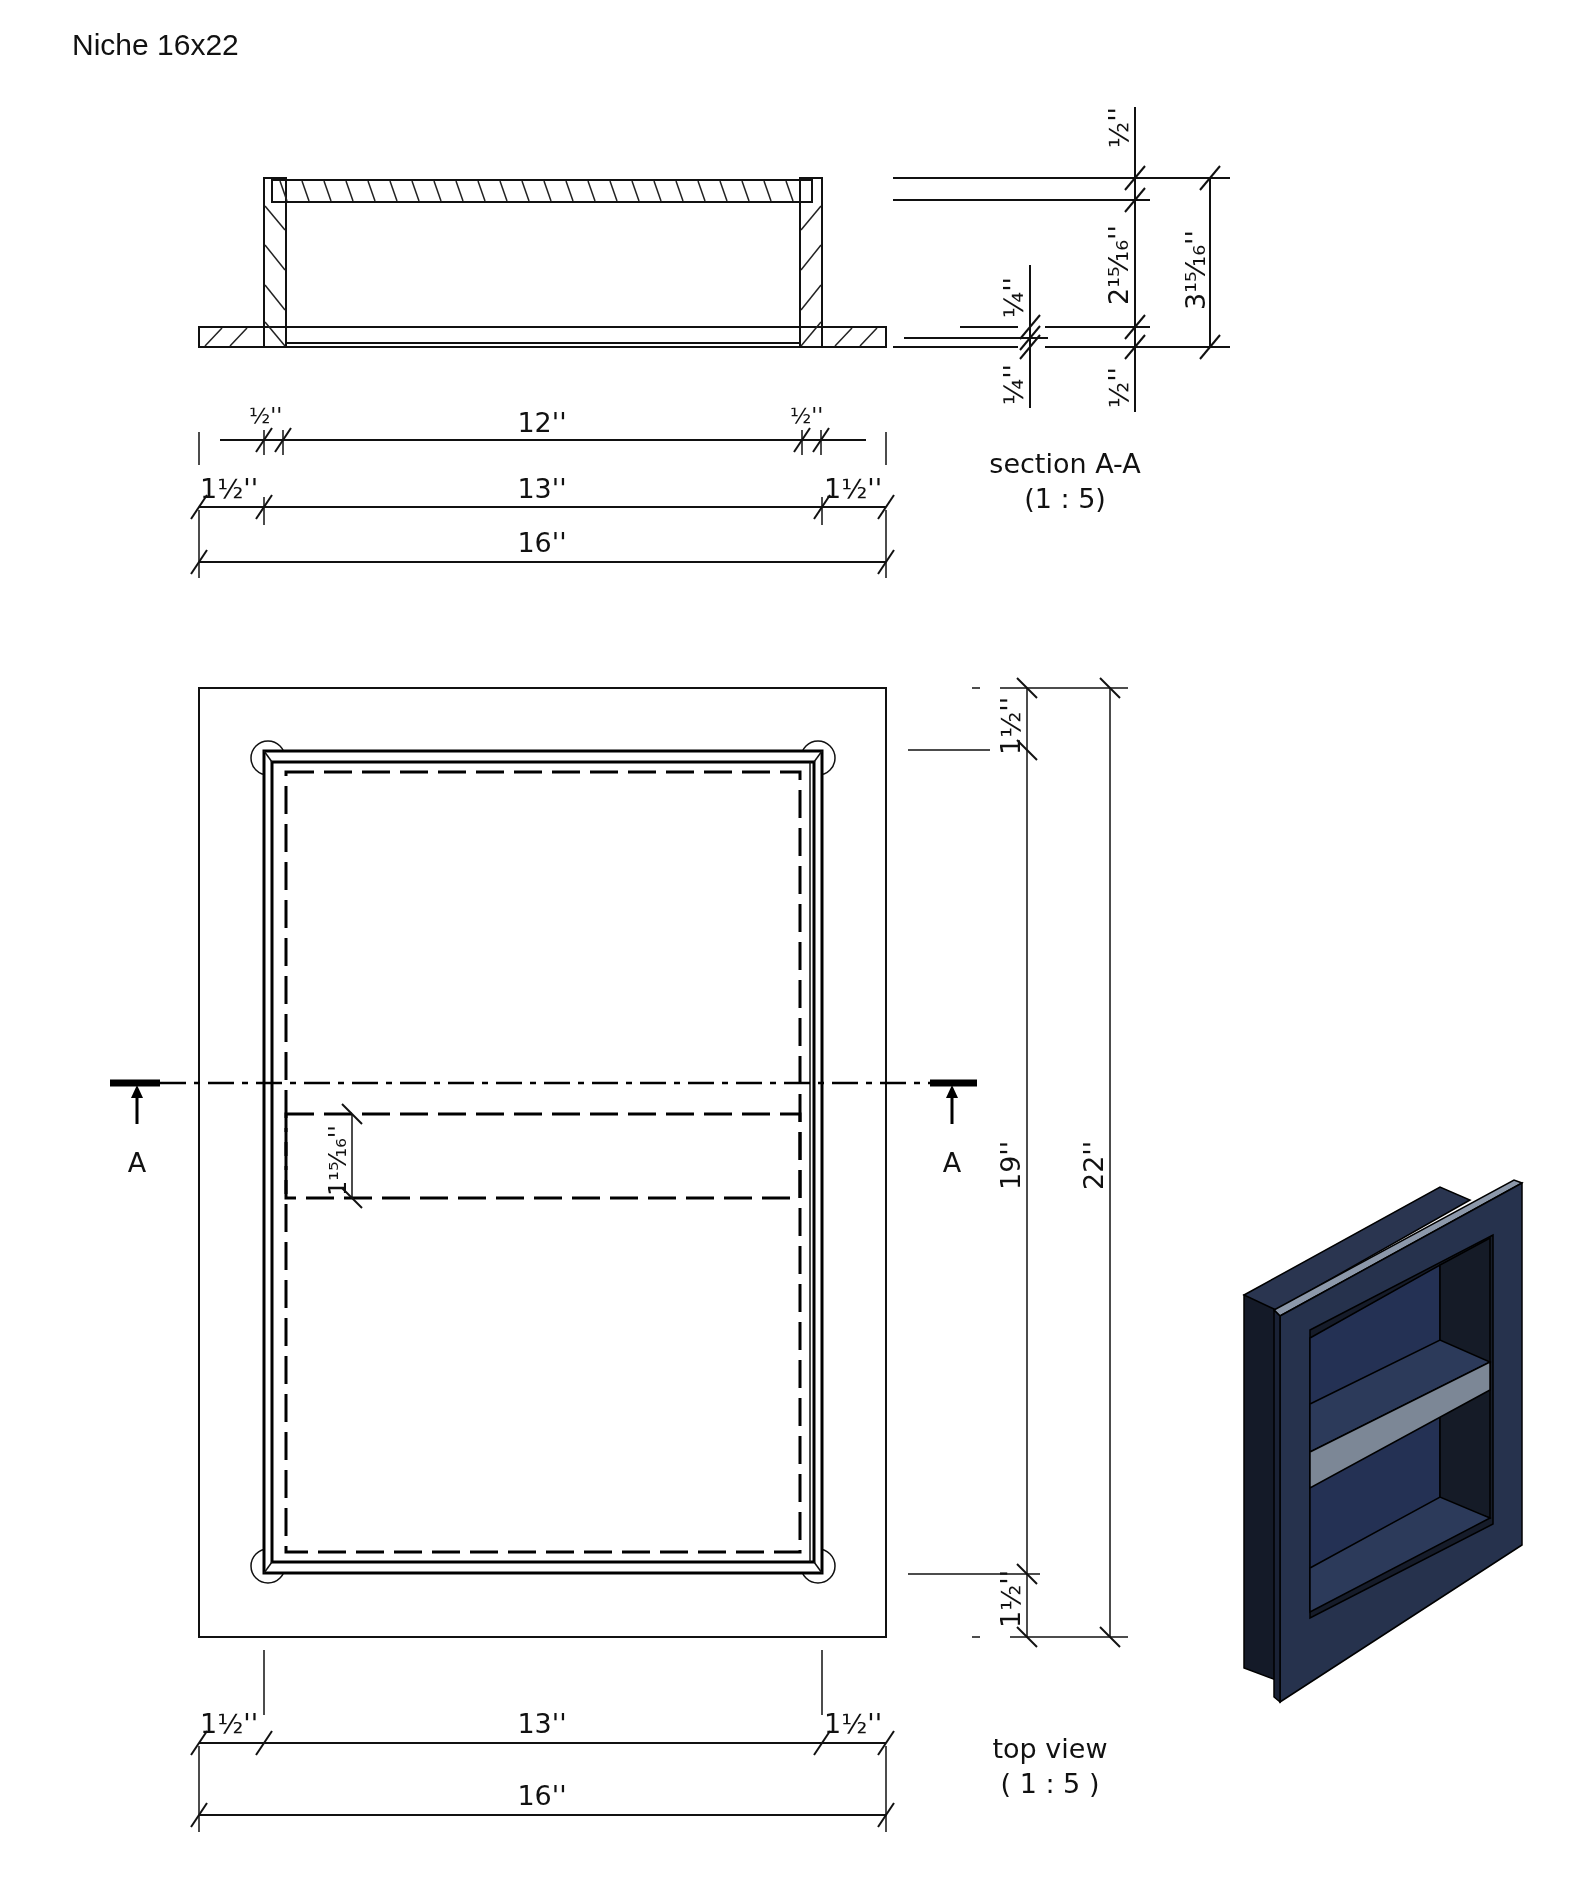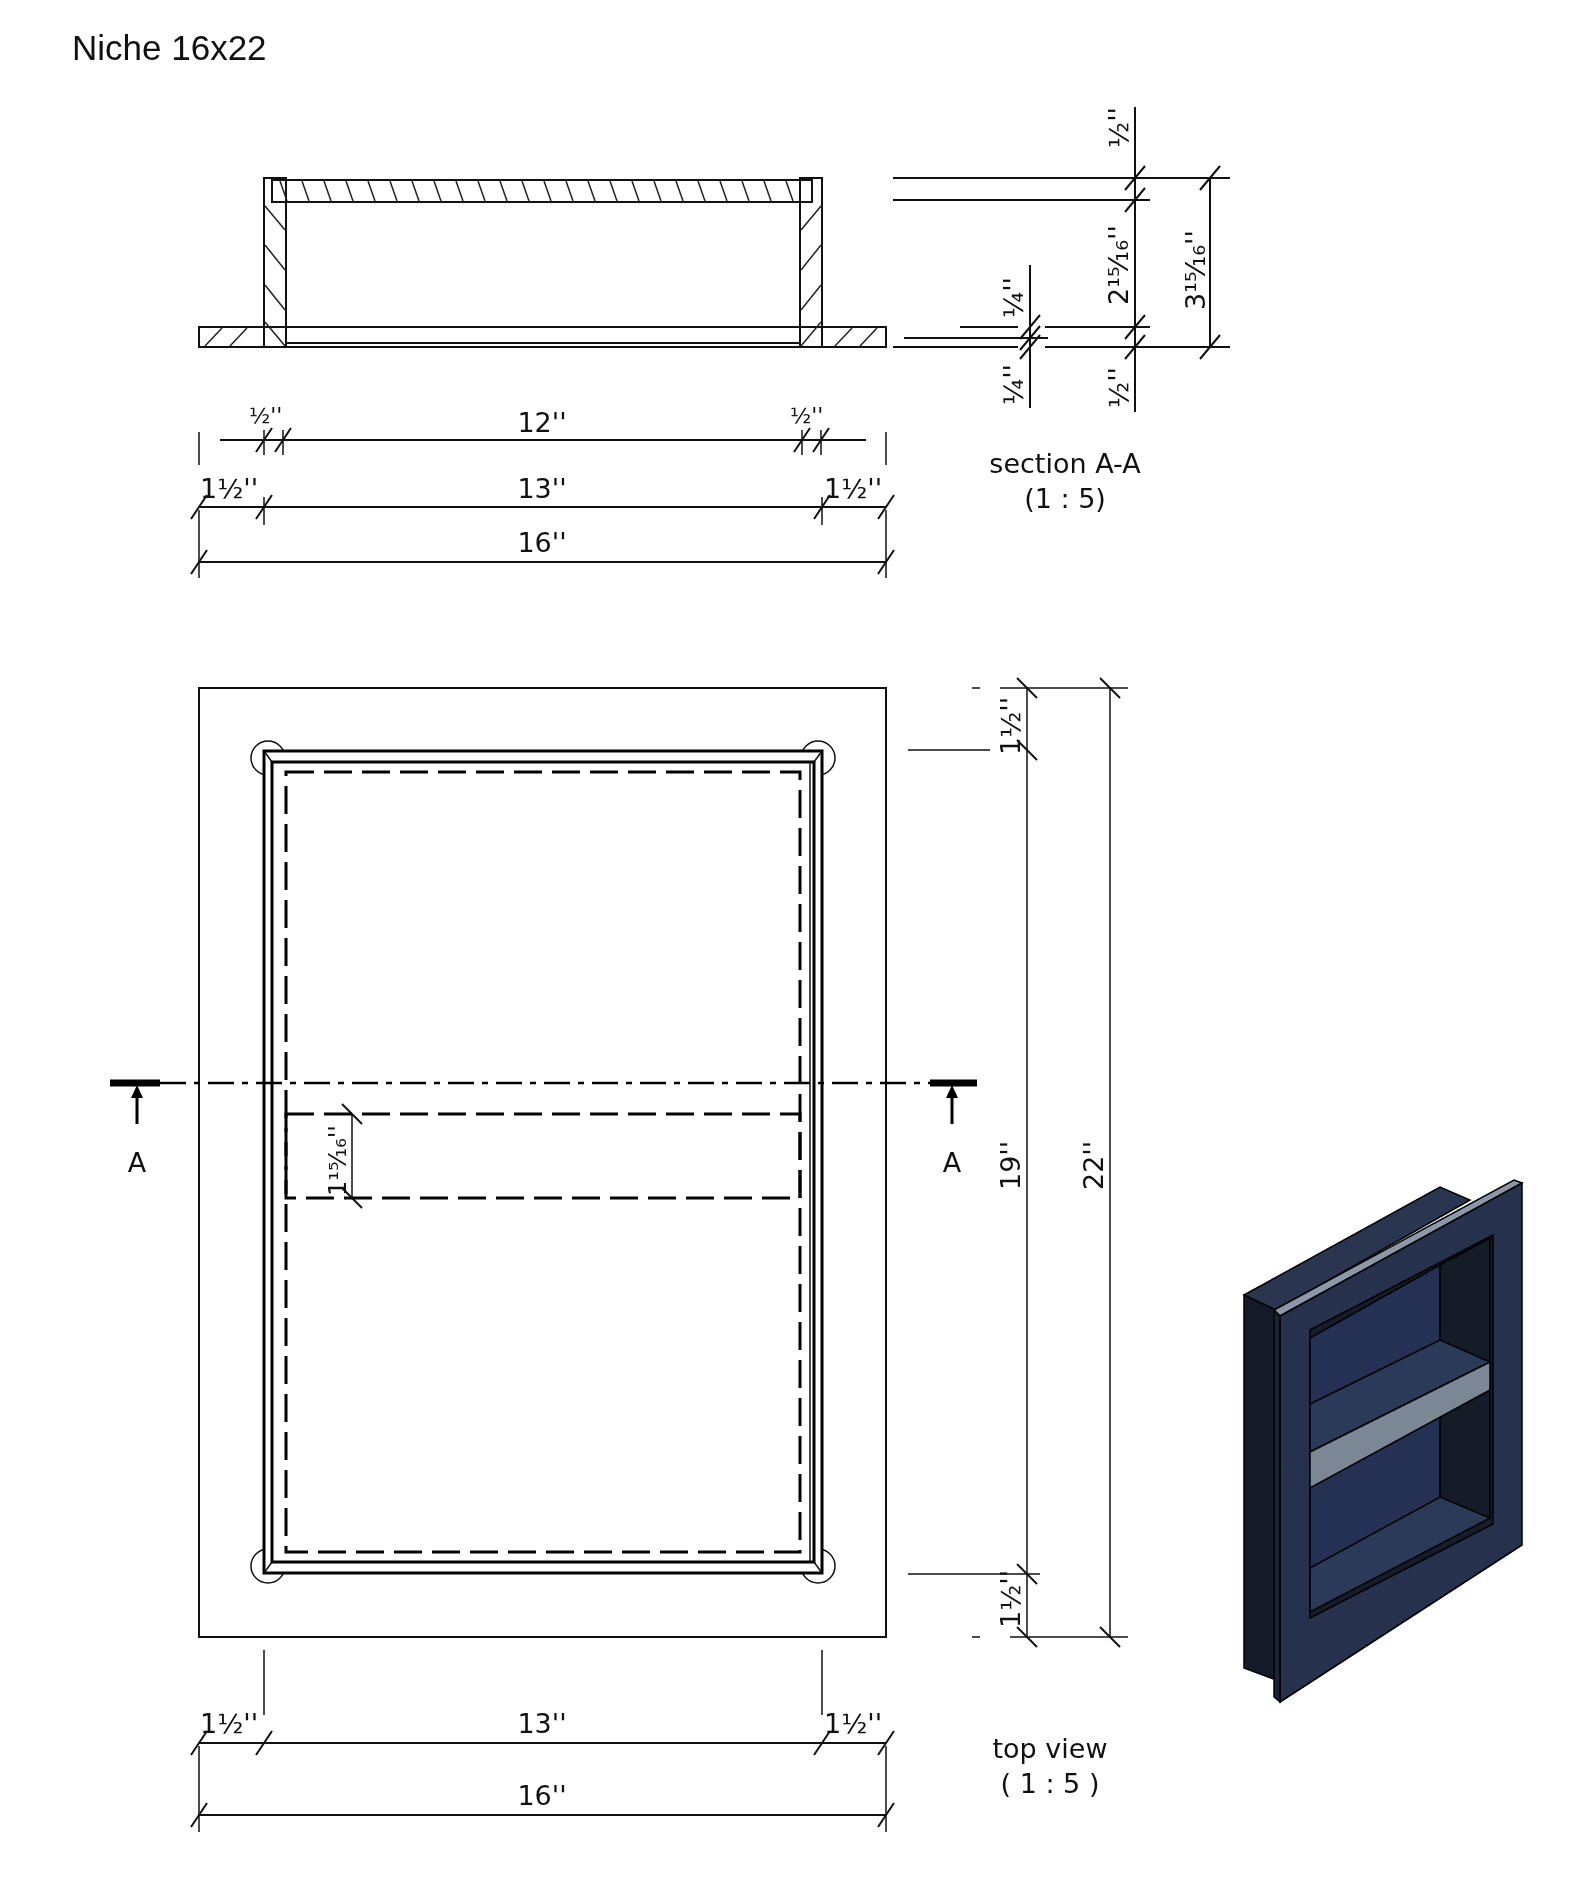--- a/index.html
+++ b/index.html
@@ -1,17 +1,17 @@
 <!DOCTYPE html>
 <html><head>
 <meta charset="utf-8">
 <style>
   html, body { margin: 0; padding: 0; background: #ffffff; }
   body { width: 1582px; height: 1901px; position: relative; overflow: hidden; font-family: "DejaVu Sans", sans-serif; }
-  .page-title { position: absolute; left: 72px; top: 28px; font-family: "Liberation Sans", sans-serif; font-size: 35px; color: #111; }
+  .page-title { position: absolute; left: 72px; top: 28px; font-family: "Liberation Sans", sans-serif; font-size: 30px; color: #111; }
   svg { position: absolute; left: 0; top: 0; }
   .ln { stroke: #111; stroke-width: 2; fill: none; }
   .thin { stroke: #111; stroke-width: 1.5; fill: none; }
   .thick { stroke: #000; stroke-width: 3; fill: none; }
   .dash { stroke: #000; stroke-width: 3; fill: none; stroke-dasharray: 28 10; }
   .dashdot { stroke: #000; stroke-width: 2.5; fill: none; stroke-dasharray: 26 8 6 8; }
   .hatch { stroke: #222; stroke-width: 1.5; }
   .dimtxt { font-family: "DejaVu Sans", sans-serif; font-size: 27px; fill: #111; }
   .captxt { font-family: "DejaVu Sans", sans-serif; font-size: 27px; fill: #111; }
   .tick { stroke: #111; stroke-width: 2; }

